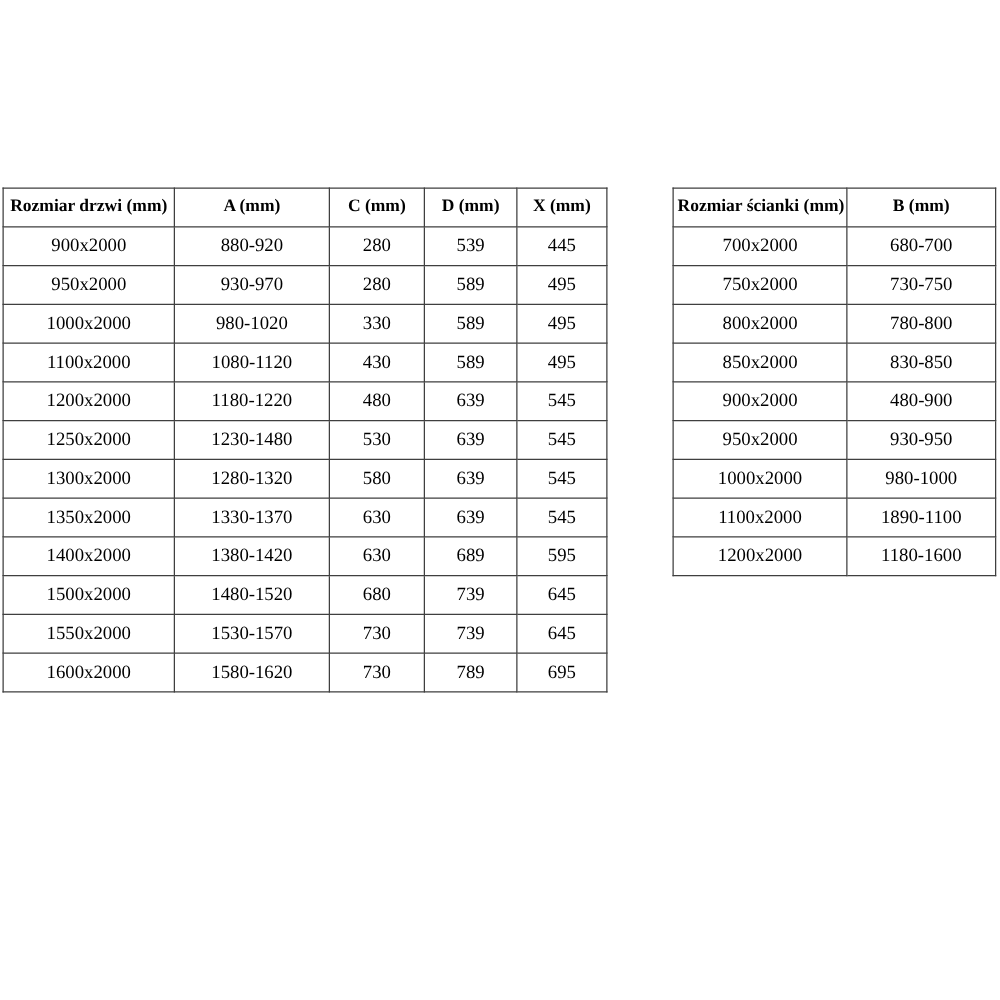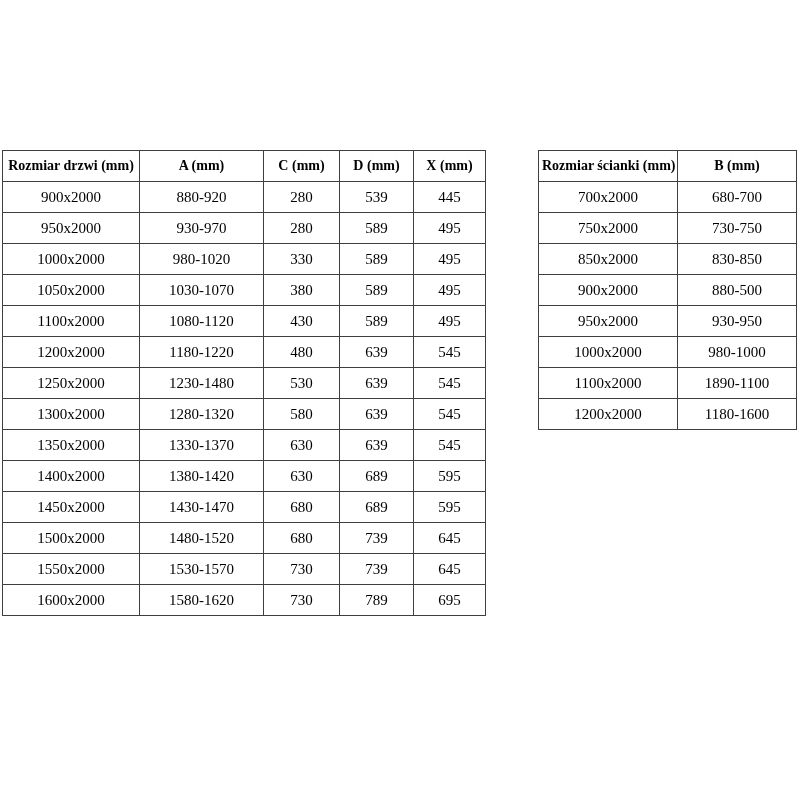--- a/index.html
+++ b/index.html
@@ -89,27 +89,20 @@
           <td>495</td>
         </tr>
         <tr>
           <td>1000x2000</td>
           <td>980-1020</td>
           <td>330</td>
           <td>589</td>
           <td>495</td>
         </tr>
         <tr>
-          <td>1050x2000</td>
-          <td>1030-1070</td>
-          <td>380</td>
-          <td>589</td>
-          <td>495</td>
-        </tr>
-        <tr>
           <td>1100x2000</td>
           <td>1080-1120</td>
           <td>430</td>
           <td>589</td>
           <td>495</td>
         </tr>
         <tr>
           <td>1200x2000</td>
           <td>1180-1220</td>
           <td>480</td>
@@ -134,27 +127,20 @@
           <td>1350x2000</td>
           <td>1330-1370</td>
           <td>630</td>
           <td>639</td>
           <td>545</td>
         </tr>
         <tr>
           <td>1400x2000</td>
           <td>1380-1420</td>
           <td>630</td>
-          <td>689</td>
-          <td>595</td>
-        </tr>
-        <tr>
-          <td>1450x2000</td>
-          <td>1430-1470</td>
-          <td>680</td>
           <td>689</td>
           <td>595</td>
         </tr>
         <tr>
           <td>1500x2000</td>
           <td>1480-1520</td>
           <td>680</td>
           <td>739</td>
           <td>645</td>
         </tr>
@@ -189,26 +175,30 @@
       <tbody>
         <tr>
           <td>700x2000</td>
           <td>680-700</td>
         </tr>
         <tr>
           <td>750x2000</td>
           <td>730-750</td>
         </tr>
         <tr>
+          <td>800x2000</td>
+          <td>780-800</td>
+        </tr>
+        <tr>
           <td>850x2000</td>
           <td>830-850</td>
         </tr>
         <tr>
           <td>900x2000</td>
-          <td>880-500</td>
+          <td>480-900</td>
         </tr>
         <tr>
           <td>950x2000</td>
           <td>930-950</td>
         </tr>
         <tr>
           <td>1000x2000</td>
           <td>980-1000</td>
         </tr>
         <tr>

